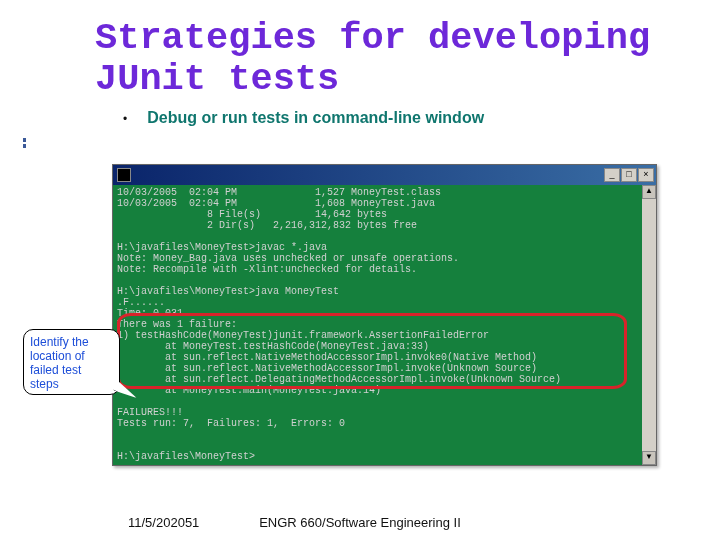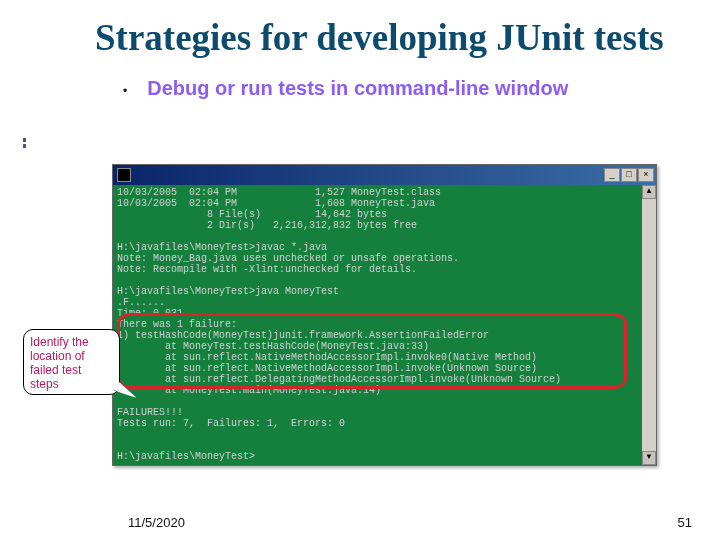--- a/index.html
+++ b/index.html
@@ -24,43 +24,43 @@
     left: 23px;
     top: 144px;
     width: 3px;
     height: 4px;
     background: #3b5998;
   }
   .slide {
     padding: 18px 18px 0 95px;
   }
   .title {
-    font-family: Liberation Serif, serif;
+    font-family: Liberation Mono, monospace;
     font-weight: bold;
     font-size: 37px;
-    color: #0c4a6e;
+    color: #6d28d9;
     line-height: 1.1;
-    margin-bottom: 18px;
+    margin-bottom: 10px;
   }
   .bullet-row {
     display: flex;
     align-items: baseline;
     gap: 20px;
     margin-left: 28px;
     margin-bottom: 6px;
   }
   .bull {
     font-size: 12px;
     color: #111;
   }
   .bullet-text {
     font-family: Verdana, Arial, sans-serif;
     font-weight: bold;
-    font-size: 20px;
-    color: #8b5cf6;
+    font-size: 16px;
+    color: #0f766e;
   }
   .cmd-window {
     position: absolute;
     left: 112px;
     top: 164px;
     width: 545px;
     height: 302px;
     border: 1px solid #666;
     background: #000;
     box-shadow: 2px 2px 3px rgba(0,0,0,0.3);
@@ -148,21 +148,21 @@
     top: 329px;
     width: 97px;
     height: 66px;
     background: #fff;
     border: 1.5px solid #000;
     border-radius: 10px;
     padding: 5px 6px;
     font-family: Arial, sans-serif;
     font-size: 12px;
     line-height: 14px;
-    color: #be185d;
+    color: #1d4ed8;
   }
   .callout-tail {
     position: absolute;
     left: 118px;
     top: 378px;
     width: 0;
     height: 0;
     border-left: 0px solid transparent;
     border-top: 14px solid transparent;
     border-bottom: 0 solid transparent;
@@ -180,21 +180,21 @@
     border-top: none;
     transform: skewY(22deg) rotate(8deg);
     clip-path: polygon(0 0, 100% 60%, 0 100%);
   }
   .footer {
     position: absolute;
     bottom: 10px;
     left: 0;
     right: 0;
     display: flex;
-    justify-content: space-between;
+    justify-content: flex-start;
     align-items: baseline;
     padding: 0 28px 0 128px;
     font-family: Arial, sans-serif;
     font-size: 13px;
     color: #111;
   }
   .footer .mid { position: absolute; left: 50%; transform: translateX(-50%); }
 </style>
 </head>
 <body>
@@ -254,14 +254,15 @@
   </div>
 </div>
 
 <div class="callout">
   <span>Identify the location of failed test steps</span>
 </div>
 <div class="callout-tail"></div>
 
 <div class="footer">
   <span>11/5/2020</span>
+  <span class="mid">ENGR 660/Software Engineering II</span>
   <span>51</span>
 </div>
 
 </body></html>

